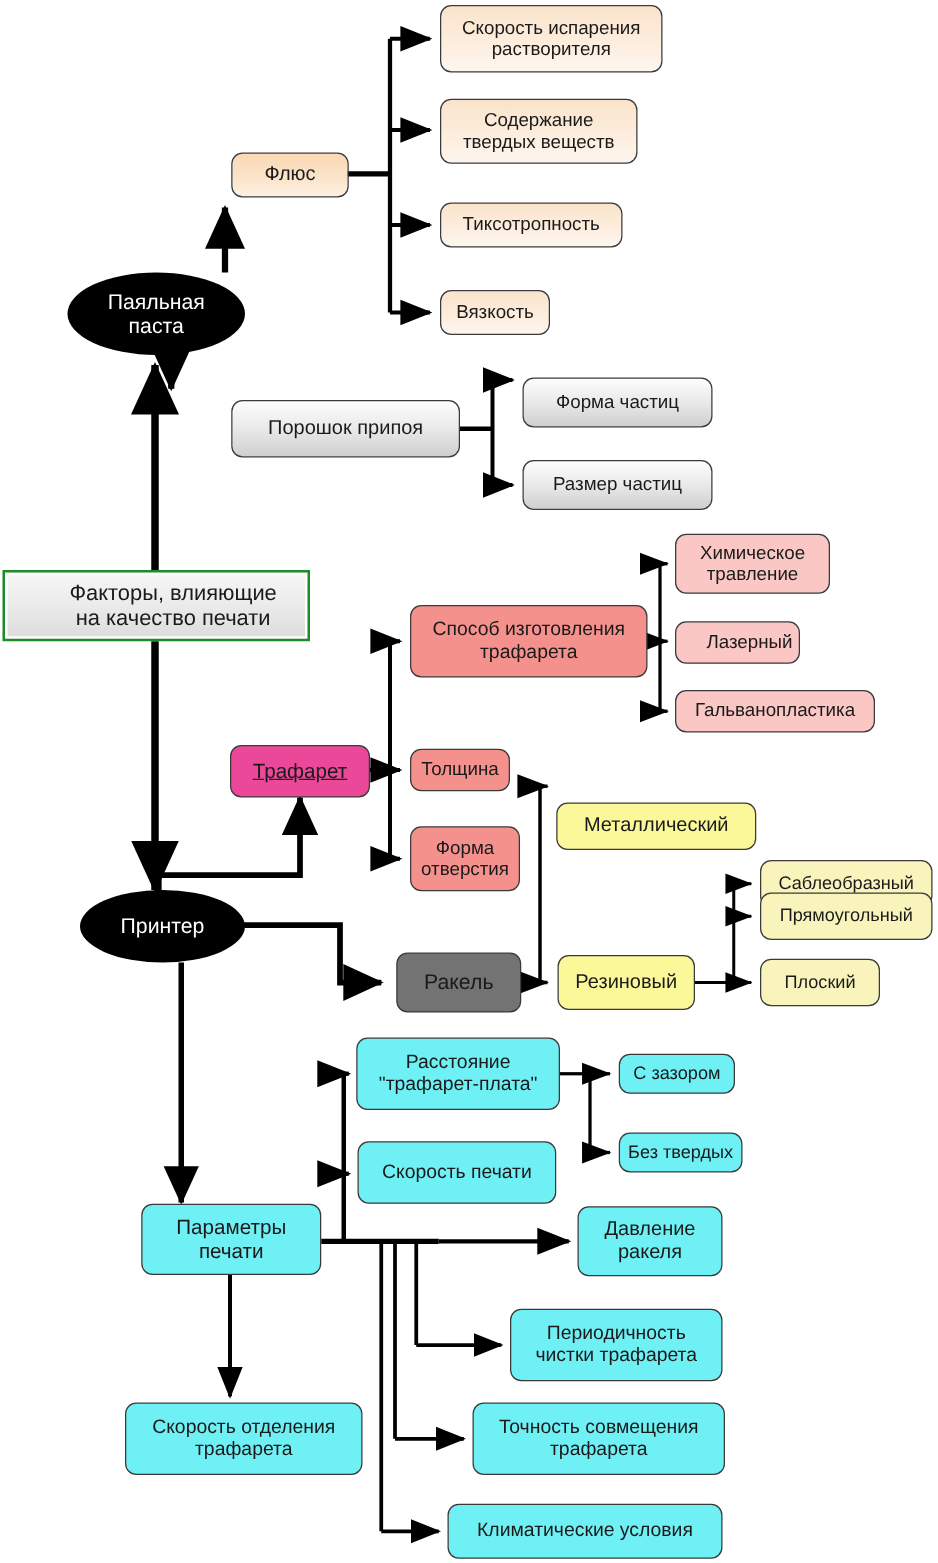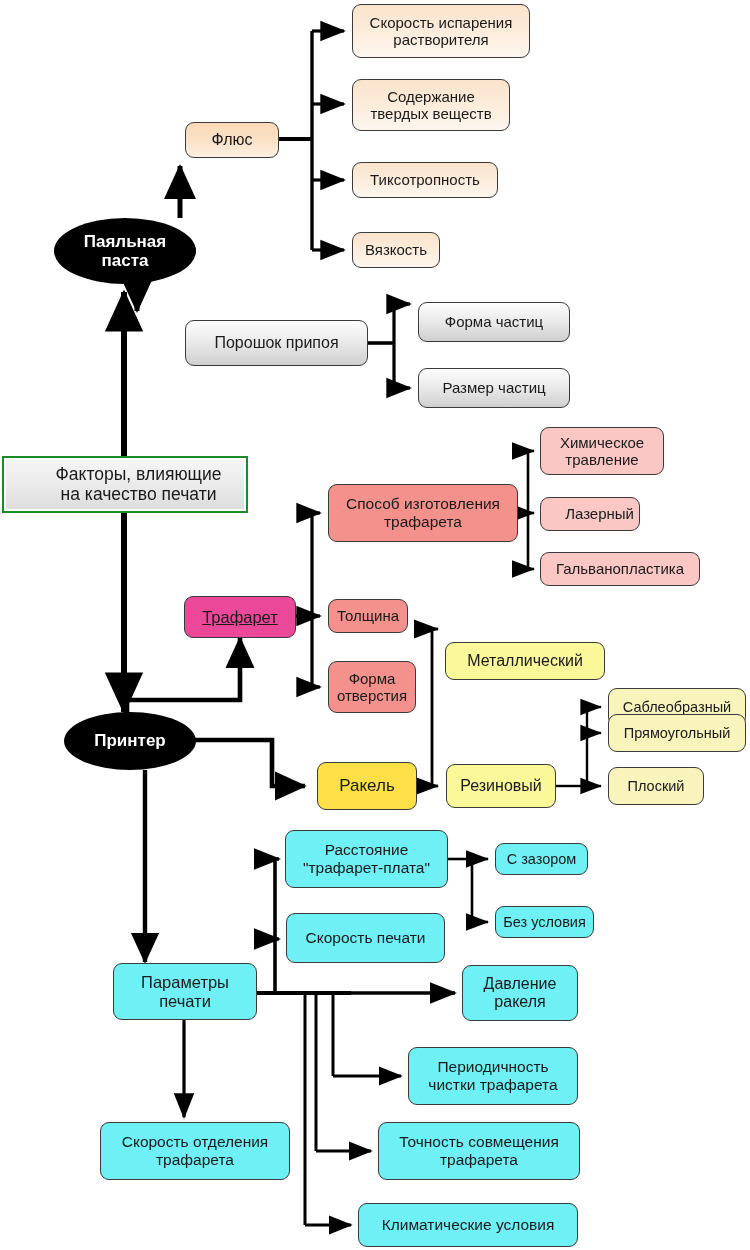--- a/index.html
+++ b/index.html
@@ -42,35 +42,35 @@
     border: 2px solid #1d8b27;
     border-radius: 0;
     background: linear-gradient(to bottom, #f6f6f6 0%, #ececec 45%, #dcdcdc 100%);
     box-shadow: inset 0 0 0 2px #ffffff;
   }
   .ellipse-node {
     border: none;
     border-radius: 50%;
     background: #000000;
     color: #ffffff;
-    font-weight: bold;
+    font-weight: normal;
   }
   .grey-node {
     background: linear-gradient(to bottom, #fdfdfd 0%, #e9e9e9 50%, #cfcfcf 100%);
   }
   .flux-node {
     background: linear-gradient(to bottom, #fbd8b6 0%, #fbe3c9 55%, #fdf0e2 100%);
   }
   .flux-child {
     background: linear-gradient(to bottom, #fae3cb 0%, #fdeedf 60%, #fdf6ef 100%);
   }
   .red-node   { background: #ec4899; text-decoration: underline; }
   .red-mid    { background: #f4918d; }
   .red-light  { background: #fac7c5; }
-  .yellow-node{ background: #fde047; }
+  .yellow-node{ background: #737373; }
   .yellow-mid { background: #fbf89a; }
   .yellow-light{ background: #f8f4bc; }
   .cyan-node  { background: #6ef0f5; }
 </style>
 </head>
 <body>
 
 <div id="diagram-root">
 
   <svg class="layer" viewBox="0 0 750 1250">
@@ -294,16 +294,16 @@
   </div>
   <div class="node cyan-node" style="left:100px; top:1122px; width:190px; height:58px; font-size:15.5px;">
     <span>Скорость отделения
 трафарета</span>
   </div>
 
   <div class="node cyan-node" style="left:495px; top:843px; width:93px; height:32px; font-size:14.5px;">
     <span>С зазором</span>
   </div>
   <div class="node cyan-node" style="left:495px; top:906px; width:99px; height:32px; font-size:14.5px;">
-    <span>Без условия</span>
+    <span>Без твердых</span>
   </div>
 
 </div>
 
 </body></html>

